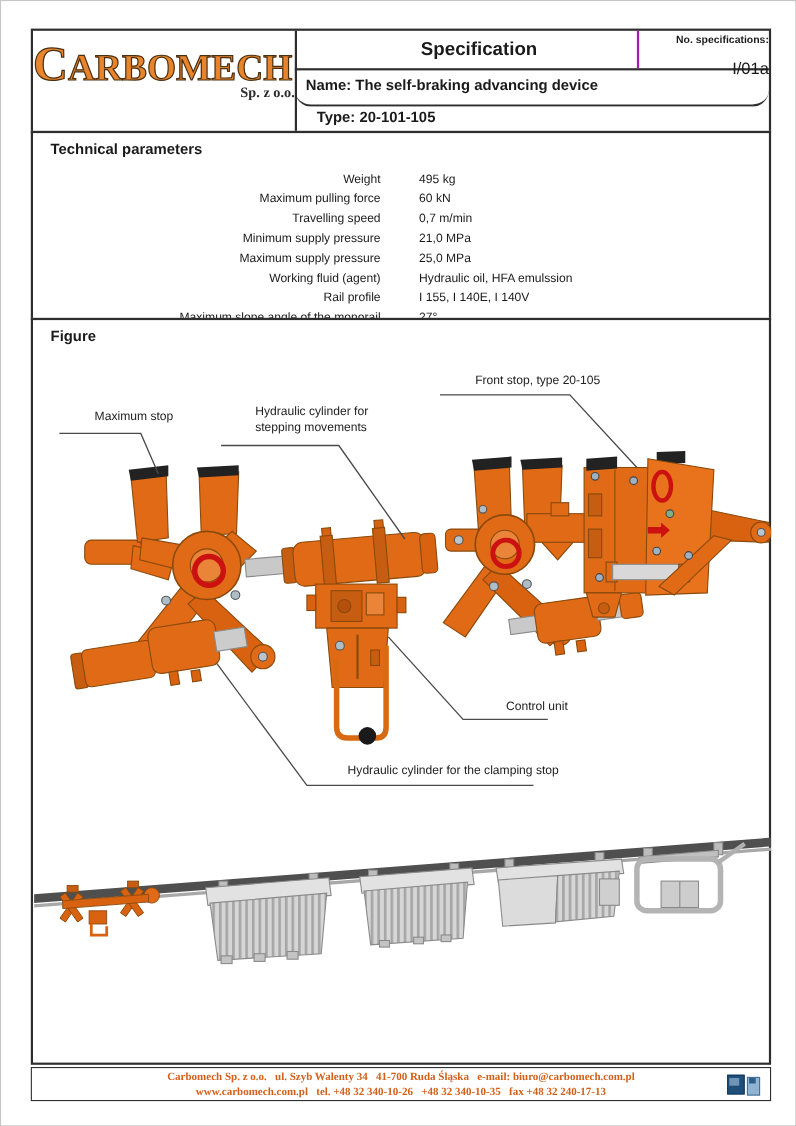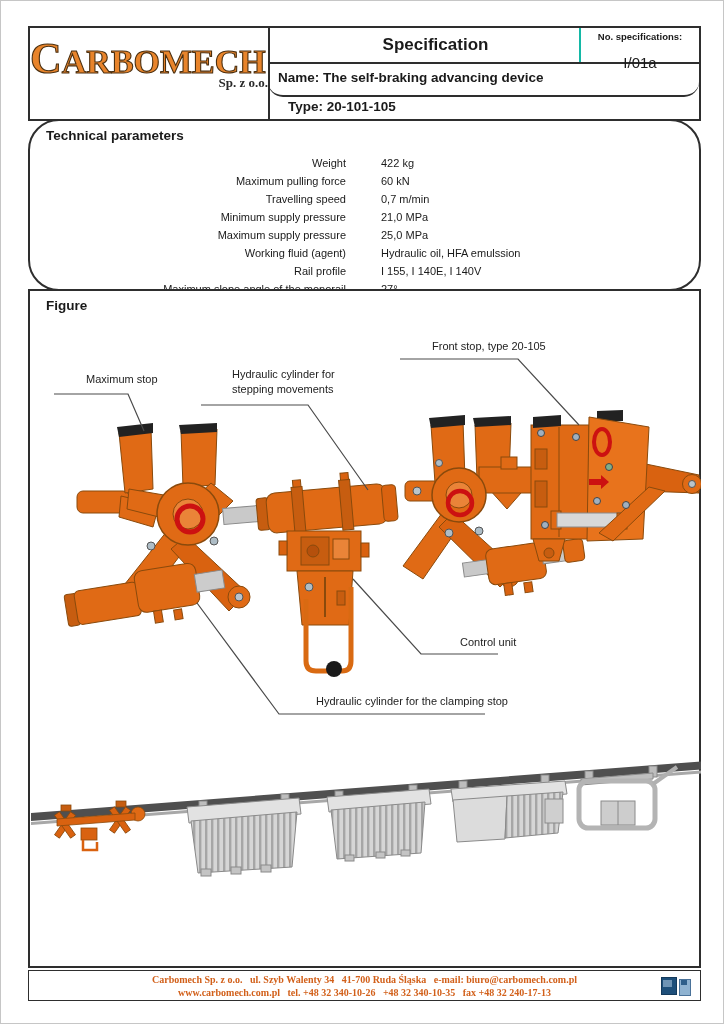--- a/index.html
+++ b/index.html
@@ -14,30 +14,30 @@
   .logo-word{margin-top:16px;text-align:left;font-family:"Liberation Serif",serif;font-weight:bold;
              font-size:34px;letter-spacing:0px;color:#e8842b;text-transform:uppercase;
              -webkit-text-stroke:1.1px #4a2f10;line-height:30px;}
   .logo-word::first-letter{font-size:44px;}
   .logo-sub{text-align:right;font-family:"Liberation Serif",serif;
             font-size:13px;font-weight:bold;color:#2b2b2b;margin-top:-2px;}
   .hdr-right{position:absolute;left:238px;top:0;right:0;height:100%;}
   .hdr-row1{position:absolute;left:0;top:0;right:0;height:34px;border-bottom:2px solid #2e2e2e;}
   .spec-title{position:absolute;left:0;top:0;width:311px;height:100%;
               font-size:17px;font-weight:bold;text-align:center;line-height:34px;margin-left:12px;}
-  .nospec{position:absolute;left:311px;top:0;right:0;height:100%;border-left:2px solid #14b8a6;text-align:center;}
+  .nospec{position:absolute;left:311px;top:0;right:0;height:100%;border-left:2px solid #a21caf;text-align:right;}
   .nospec-label{font-size:9.5px;font-weight:bold;margin-top:3px;}
   .nospec-value{font-size:15px;margin-top:12px;}
   .hdr-row2{position:absolute;left:0;top:36px;right:0;height:33px;border-bottom:2px solid #2e2e2e;
             font-size:13.5px;font-weight:bold;padding:6px 0 0 10px;box-sizing:border-box;border-radius:15px;}
   .hdr-row3{position:absolute;left:0;top:69px;right:0;bottom:0;
             font-size:13.5px;font-weight:bold;padding:2px 0 0 20px;box-sizing:border-box;}
 
   
-  .tech{left:27px;top:118px;width:673px;height:172px;border-radius:31px;}
+  .tech{left:27px;top:118px;width:673px;height:172px;}
   .sec-heading{position:absolute;left:16px;top:7px;font-size:13.5px;font-weight:bold;}
   .params{position:absolute;left:0;top:33px;right:0;}
   .prow{display:flex;height:18px;align-items:center;font-size:11px;}
   .plabel{width:316px;text-align:right;}
   .pvalue{margin-left:35px;}
 
   
   .figbox{left:27px;top:288px;width:673px;height:679px;}
   .fig-svg{position:absolute;left:27px;top:288px;width:673px;height:679px;z-index:1;}
   .fig-label{position:absolute;z-index:2;font-size:11px;color:#222;line-height:15px;white-space:nowrap;padding-left:32px;}
@@ -74,21 +74,21 @@
       <div class="hdr-row2">Name: The self-braking advancing device</div>
       <div class="hdr-row3">Type: 20-101-105</div>
     </div>
   </div>
 
   <div class="box tech">
     <div class="sec-heading">Technical parameters</div>
     <div class="params">
       <div class="prow">
           <div class="plabel">Weight</div>
-          <div class="pvalue">422 kg</div>
+          <div class="pvalue">495 kg</div>
         </div>
       <div class="prow">
           <div class="plabel">Maximum pulling force</div>
           <div class="pvalue">60 kN</div>
         </div>
       <div class="prow">
           <div class="plabel">Travelling speed</div>
           <div class="pvalue">0,7 m/min</div>
         </div>
       <div class="prow">

